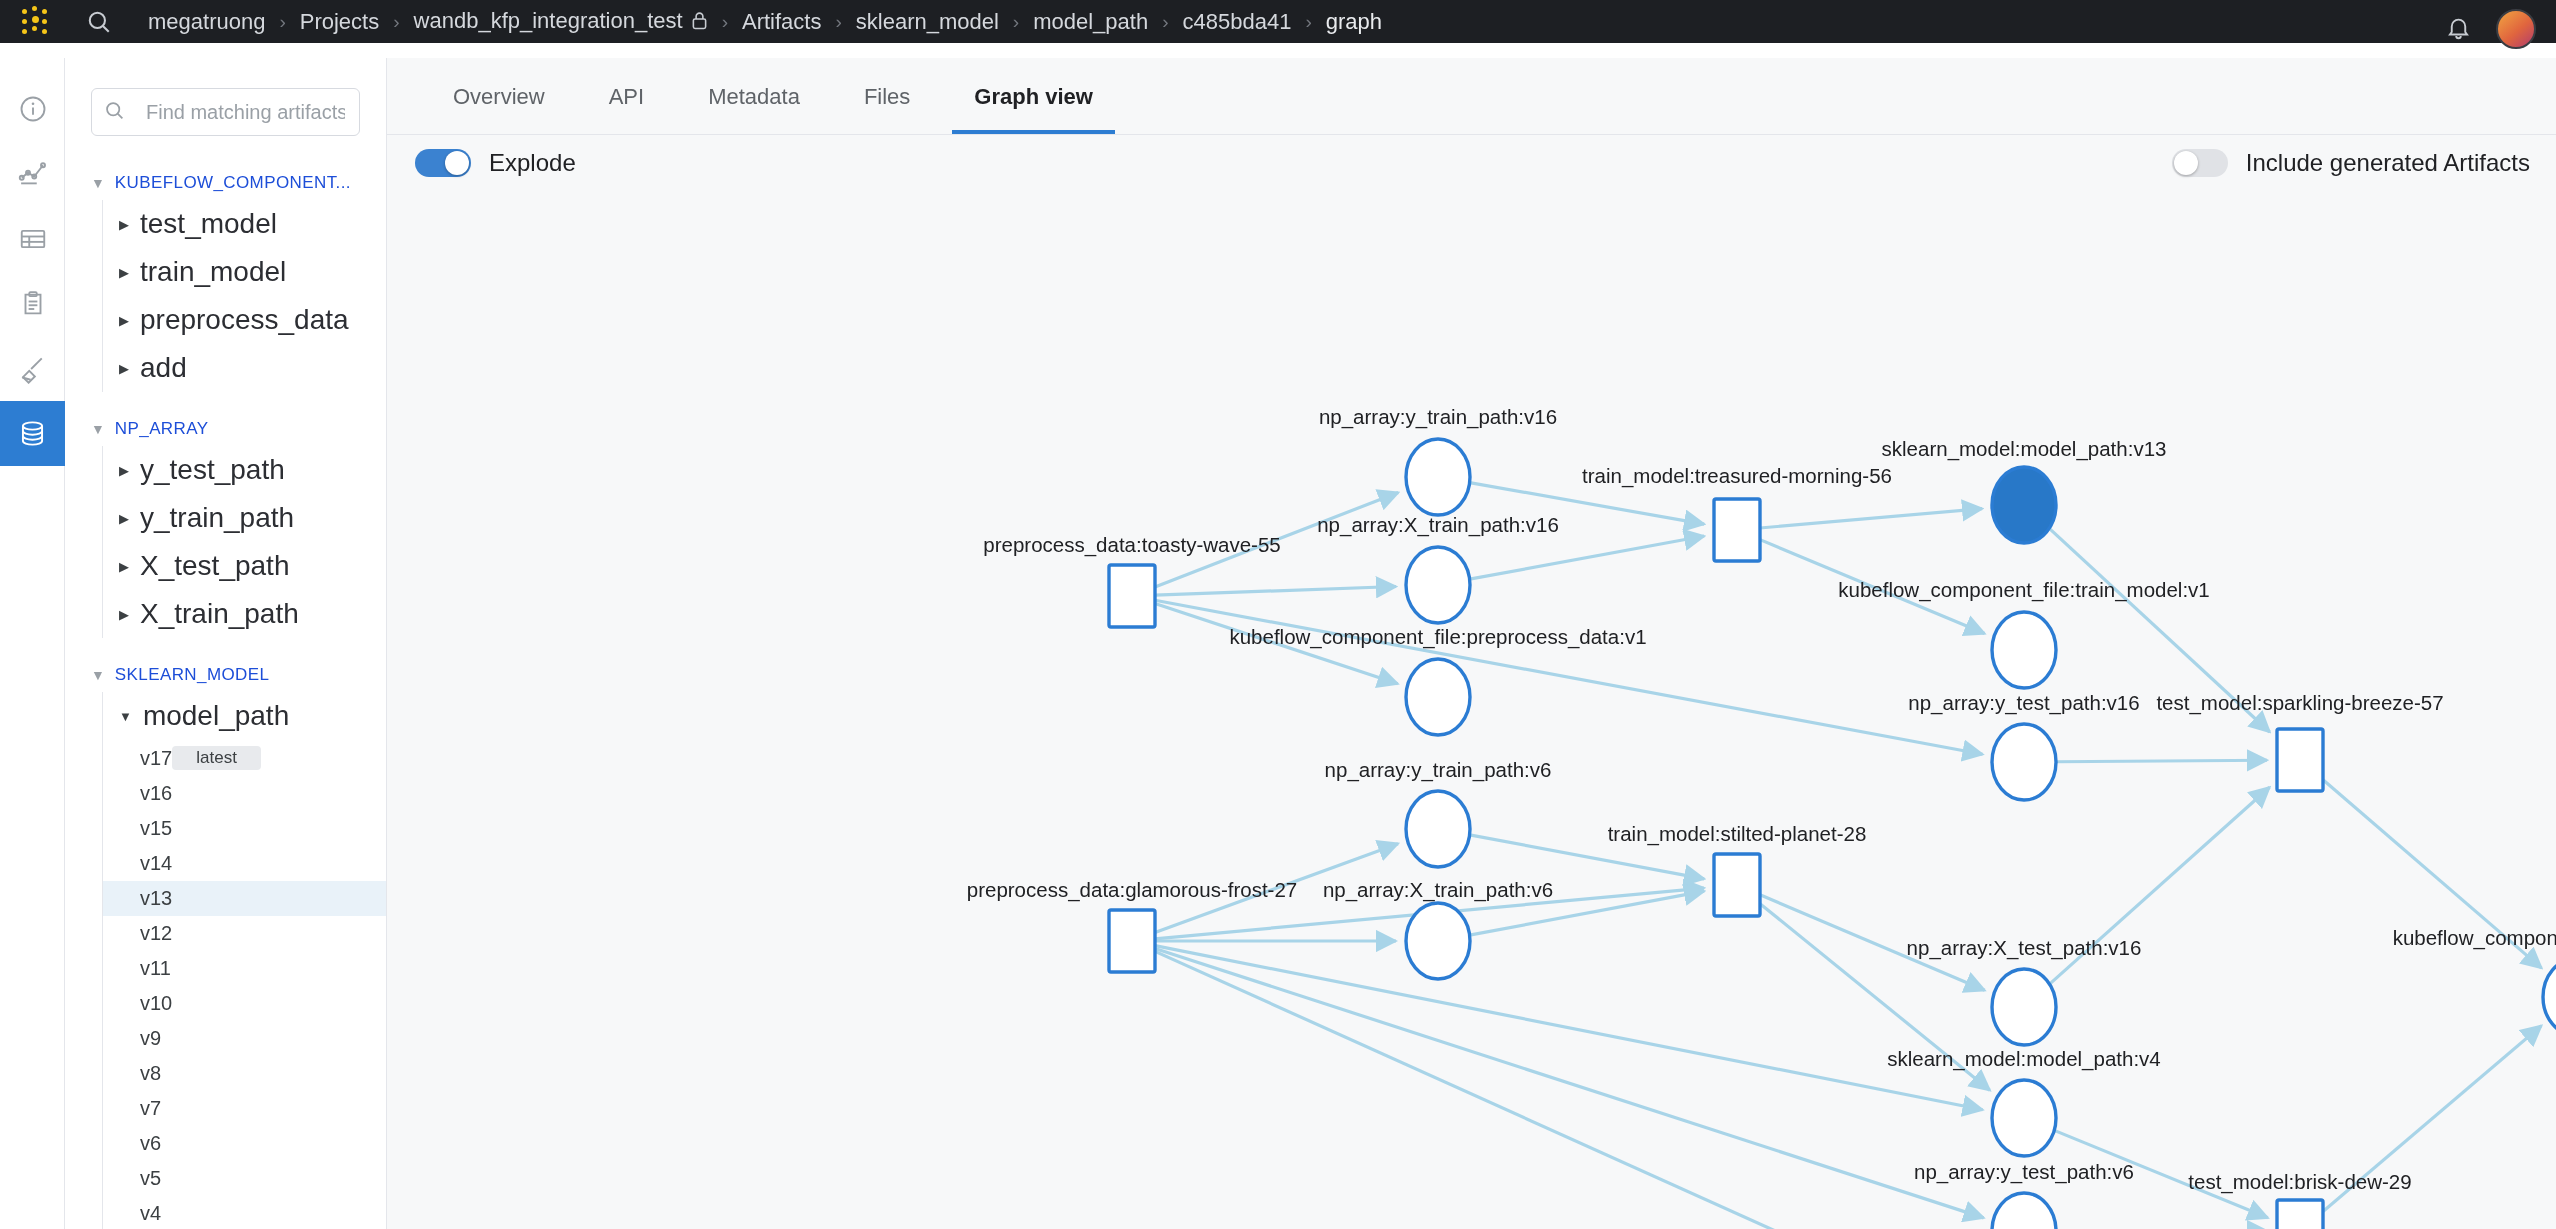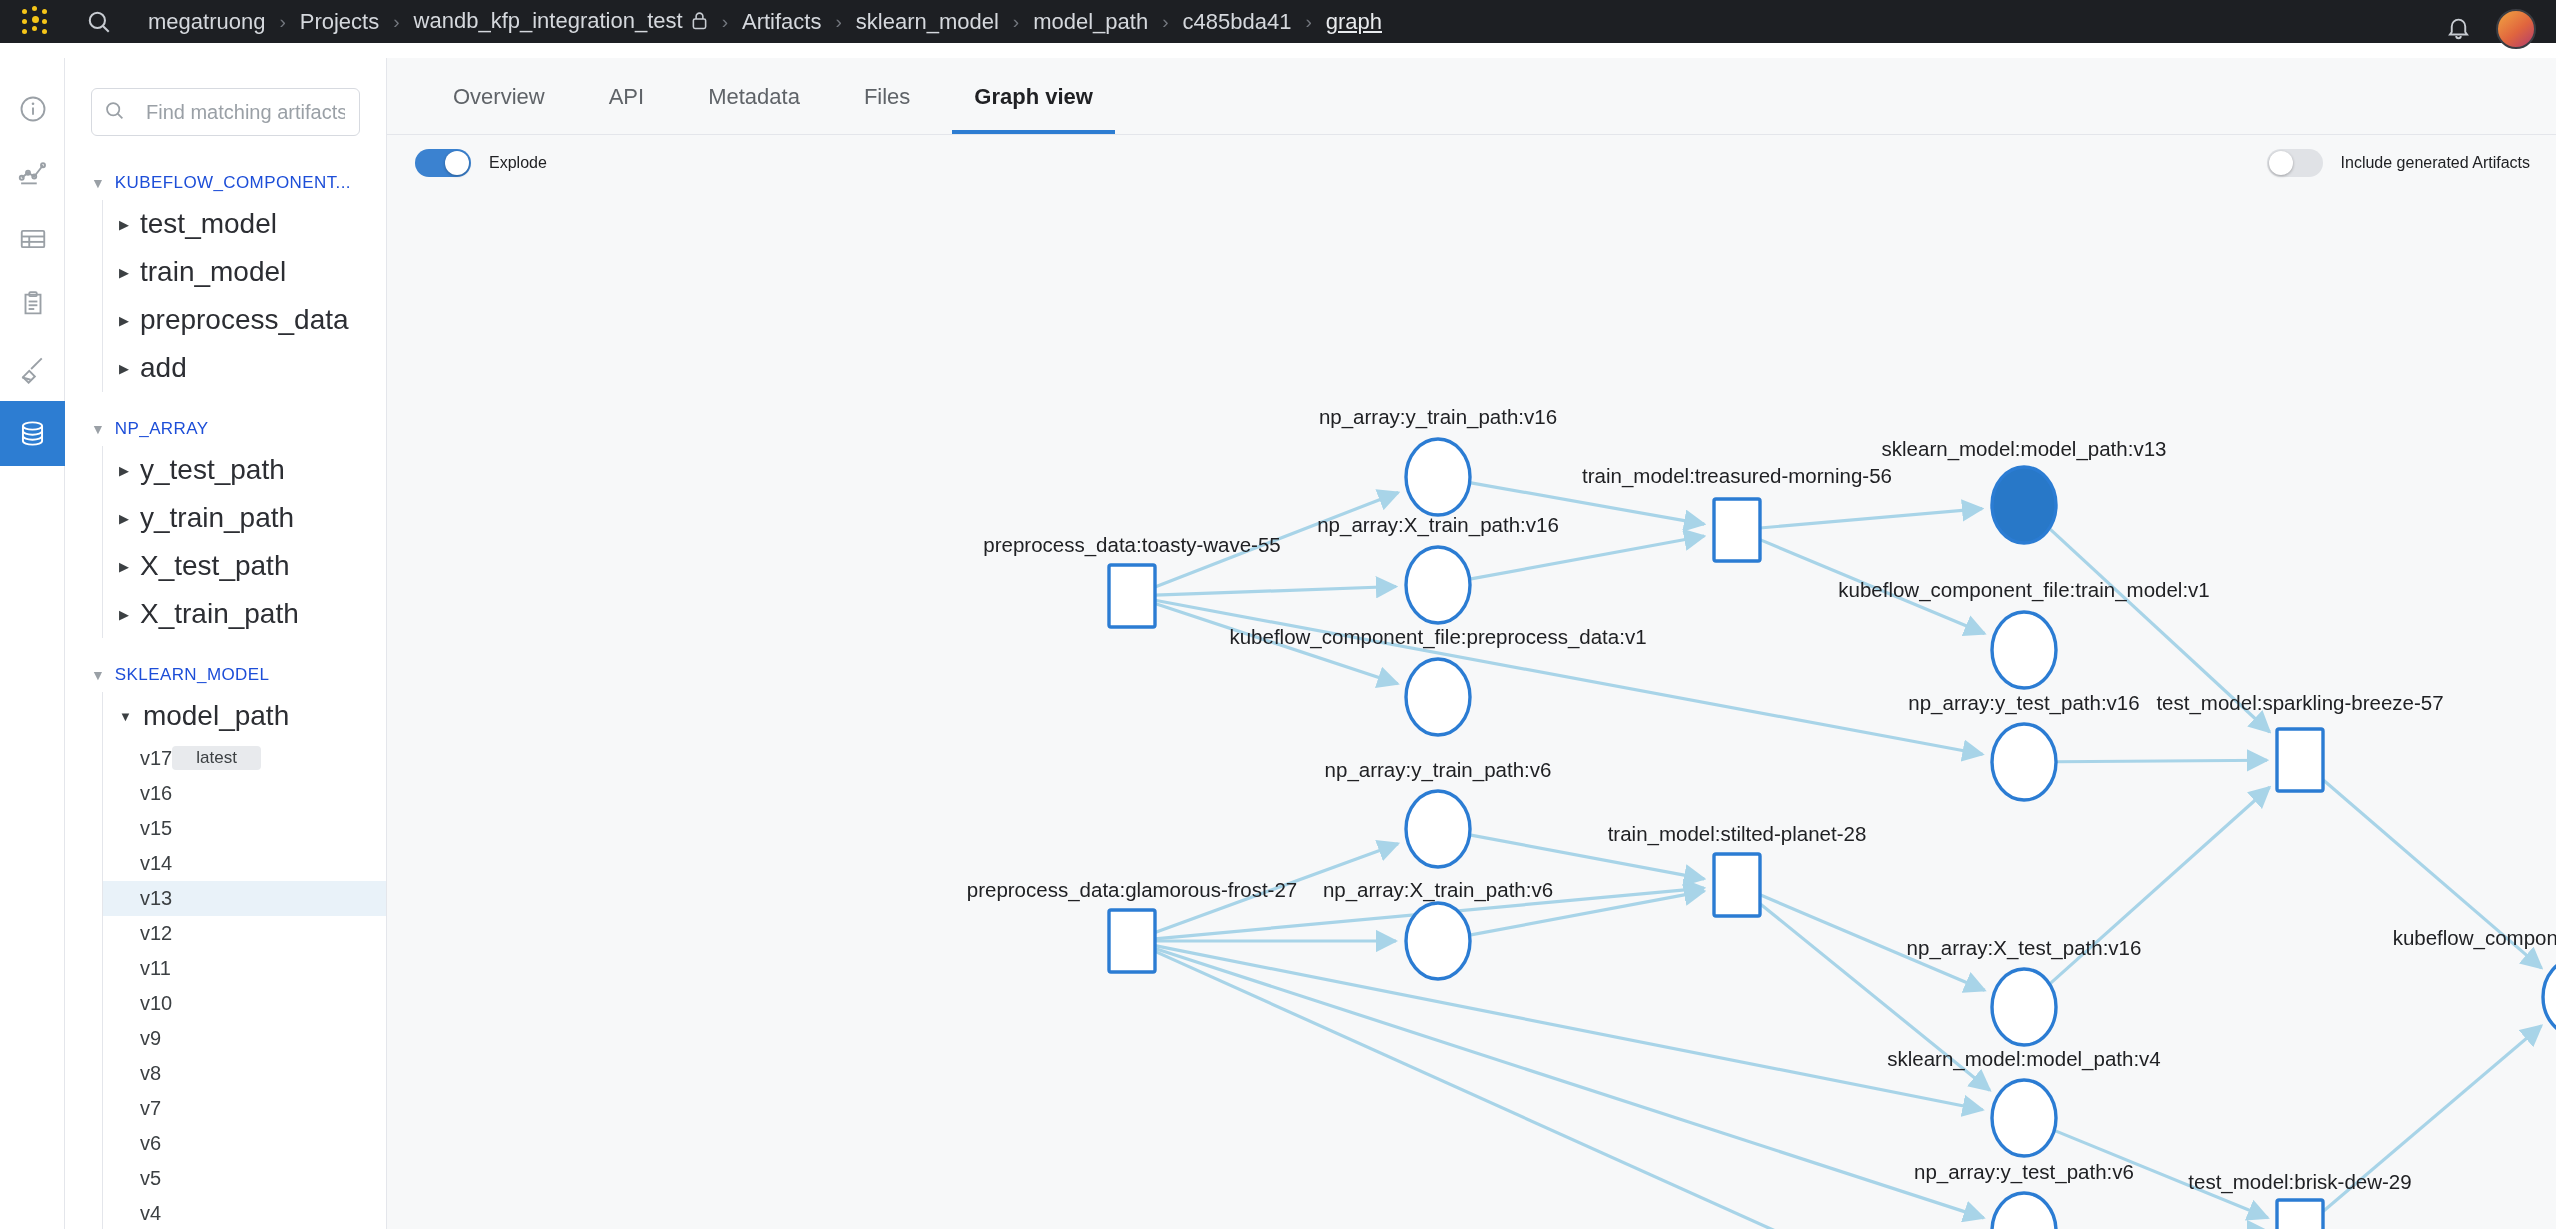--- a/index.html
+++ b/index.html
@@ -25,21 +25,21 @@
   }
   .search-btn {
     width: 46px; height: 46px; margin-left: 22px; flex: none;
     display: flex; align-items: center; justify-content: center; cursor: pointer;
   }
   .crumbs {
     display: flex; align-items: center; margin-left: 12px; gap: 0px;
     font-size: 22px; color: #d0d3d8; white-space: nowrap;
   }
   .crumb { padding: 0 14px; cursor: pointer; color: #d5d8dd; }
-  .crumb.last { color: #e9ebee; text-decoration: underline; }
+  .crumb.last { color: #e9ebee; }
   .crumb-sep { color: #73777e; font-size: 19px; }
   .lock-ico { display: inline-block; margin-left: 8px; vertical-align: -2px; }
   .topright {
     position: absolute; right: 20px; top: 0; height: 58px;
     display: flex; align-items: center; gap: 24px;
   }
   .avatar {
     width: 40px; height: 40px; border-radius: 50%;
     background: linear-gradient(140deg,#f2a541 0%,#e0653e 55%,#b23c6e 100%);
     border: 2px solid #3a3d43;
@@ -129,21 +129,21 @@
   .switch {
     width: 56px; height: 28px; border-radius: 14px; background: #e0e2e6;
     position: relative; cursor: pointer; flex: none;
   }
   .switch.on { background: #3b82d0; }
   .switch .knob {
     position: absolute; top: 2px; left: 2px; width: 24px; height: 24px;
     border-radius: 50%; background: #fff; box-shadow: 0 1px 3px rgba(0,0,0,.3);
   }
   .switch.on .knob { left: 30px; }
-  .switch-label { font-size: 16px; color: #202124; white-space: nowrap; }
+  .switch-label { font-size: 24px; color: #202124; white-space: nowrap; }
 
   .graph-wrap {
     position: absolute; left: 0; top: 139px;
     width: 2169px; height: 1032px; overflow: hidden;
   }
   svg.graph { display: block; width: 2169px; height: 1032px; }
   .nlabel {
     font-family: "Liberation Sans", sans-serif;
     font-size: 20.5px; fill: #202124;
   }

